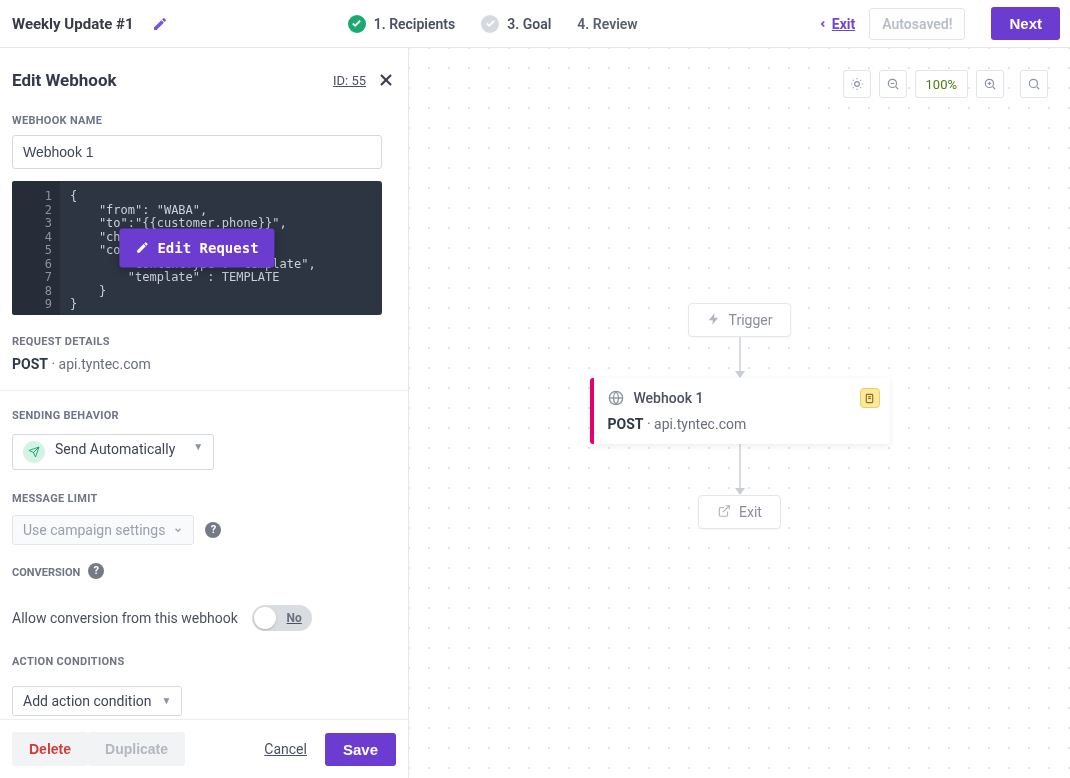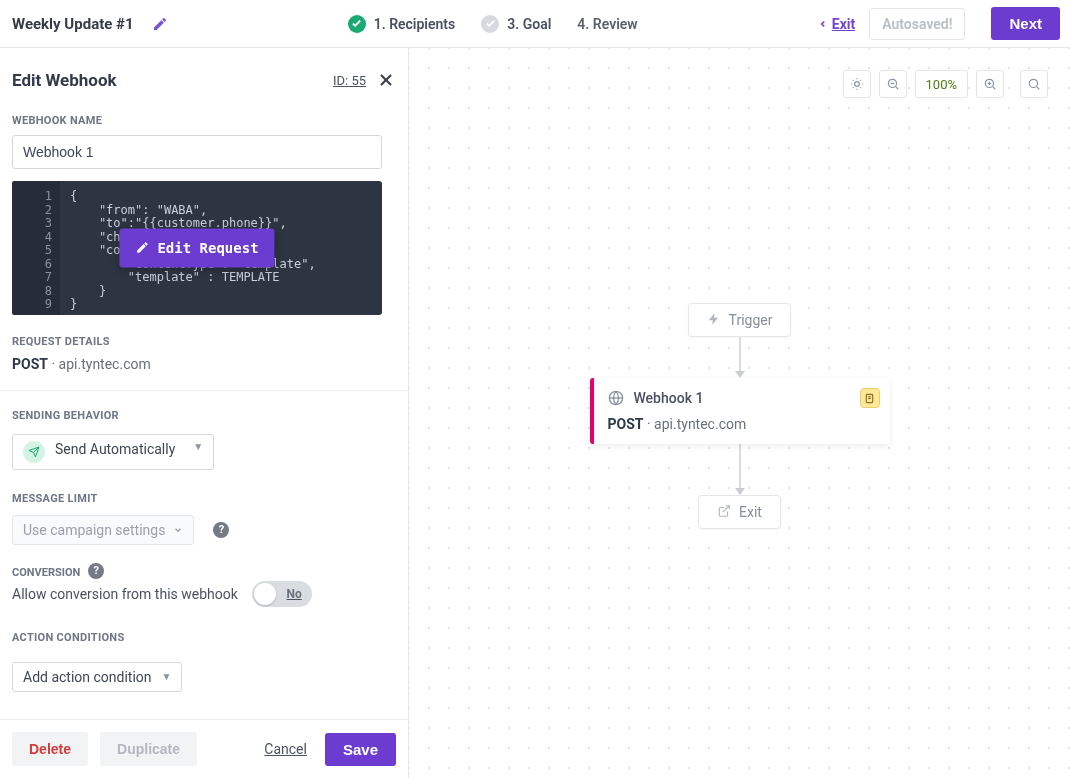--- a/index.html
+++ b/index.html
@@ -41,33 +41,33 @@
   .code-body { padding:6px 6px 6px 58px; color:#c9d0db; }
   .code-row { height:13.5px; white-space:pre;}
   .edit-request { position:absolute; left:50%; top:50%; transform:translate(-50%,-50%); background:#6c3cd1; color:#fff; font-weight:700; font-size:14px; padding:9px 16px; border-radius:3px; display:flex; align-items:center; gap:8px; cursor:pointer; box-shadow:0 2px 8px rgba(0,0,0,.25);}
   .section-label { font-size:11px; font-weight:700; color:#6e7585; letter-spacing:.3px; margin-top:20px; }
   .req-line { font-size:14px; margin-top:8px; color:#6a6f7b;}
   .req-line b { color:#2f3849; font-weight:700; }
   .divider { border-top:1px solid #eceef1; margin:18px -12px 18px -12px; }
   .pill-select { display:inline-flex; align-items:flex-start; gap:10px; border:1px solid #d5d8de; border-radius:3px; padding:6px 10px; font-size:14px; color:#3f4553; cursor:pointer;}
   .pill-select .send-ico { width:22px; height:22px; border-radius:50%; background:#d3f3e5; display:inline-flex; align-items:center; justify-content:center; color:#1aa971; }
   .pill-select .caret { color:#8a93a1; font-size:10px; margin-left:8px;}
-  .msg-row { display:flex; align-items:center; gap:19px; margin-top:10px;}
+  .msg-row { display:flex; align-items:center; gap:11px; margin-top:10px;}
   .msg-select { display:inline-flex; align-items:center; gap:8px; border:1px solid #e3e5ea; background:#f9fafb; border-radius:3px; padding:6px 10px; font-size:14px; color:#9aa0ad; cursor:pointer;}
   .help { width:16px; height:16px; border-radius:50%; background:#747a86; color:#fff; display:inline-flex; align-items:center; justify-content:center; font-size:11px; font-weight:700;}
   .conv-row { display:flex; align-items:flex-end; gap:8px; margin-top:18px; font-size:11px; font-weight:700; color:#6e7585;}
-  .conv-text { font-size:14px; font-weight:400; color:#4a5060; margin-top:2px; display:flex; align-items:center; gap:14px;}
+  .conv-text { font-size:14px; font-weight:400; color:#4a5060; margin-top:26px; display:flex; align-items:center; gap:14px;}
   .toggle { width:60px; height:26px; border-radius:20px; background:#d9dce1; position:relative; display:flex; align-items:center; justify-content:flex-end; padding-right:10px; cursor:pointer;text-decoration:underline; }
   .toggle .knob { position:absolute; left:2px; top:2px; width:22px; height:22px; border-radius:50%; background:#fff; box-shadow:0 1px 2px rgba(0,0,0,.2);}
   .toggle .lbl { font-size:12px; font-weight:700; color:#6a707d;}
   .add-cond { display:inline-flex; align-items:center; gap:10px; border:1px solid #d5d8de; border-radius:3px; padding:6px 10px; font-size:14px; color:#3f4553; cursor:pointer; margin-top:10px;}
 
   
   .side-footer { border-top:1px solid #eceef1; padding:12px 12px; display:flex; align-items:center; justify-content:space-between;}
-  .side-footer .left { display:flex; gap:12px;}
+  .side-footer .left { display:flex; }
   .btn-ghost { border:1px solid transparent; background:#f2f3f5; color:#6a707d; font-weight:600; font-size:14px; padding:8px 16px; border-radius:3px; cursor:pointer;}
   .btn-ghost.danger { color:#d43a3a; }
   .btn-ghost.disabled { color:#b3b8c0; cursor:default;}
   .side-footer .right { display:flex; align-items:center; gap:18px;}
   .cancel { color:#4a5060; font-size:14px; text-decoration:underline; cursor:pointer;}
   .save-btn { background:#6c3cd1; color:#fff; font-weight:700; font-size:15px; padding:8px 18px; border-radius:3px; border:none; cursor:pointer;}
 
   
   .canvas { flex:1; position:relative; background:#fff; }
   .canvas::before { content:""; position:absolute; inset:0; background-image: radial-gradient(#e2e4e8 1px, transparent 1px); background-size:20px 20px; background-position: 10px 10px; }

